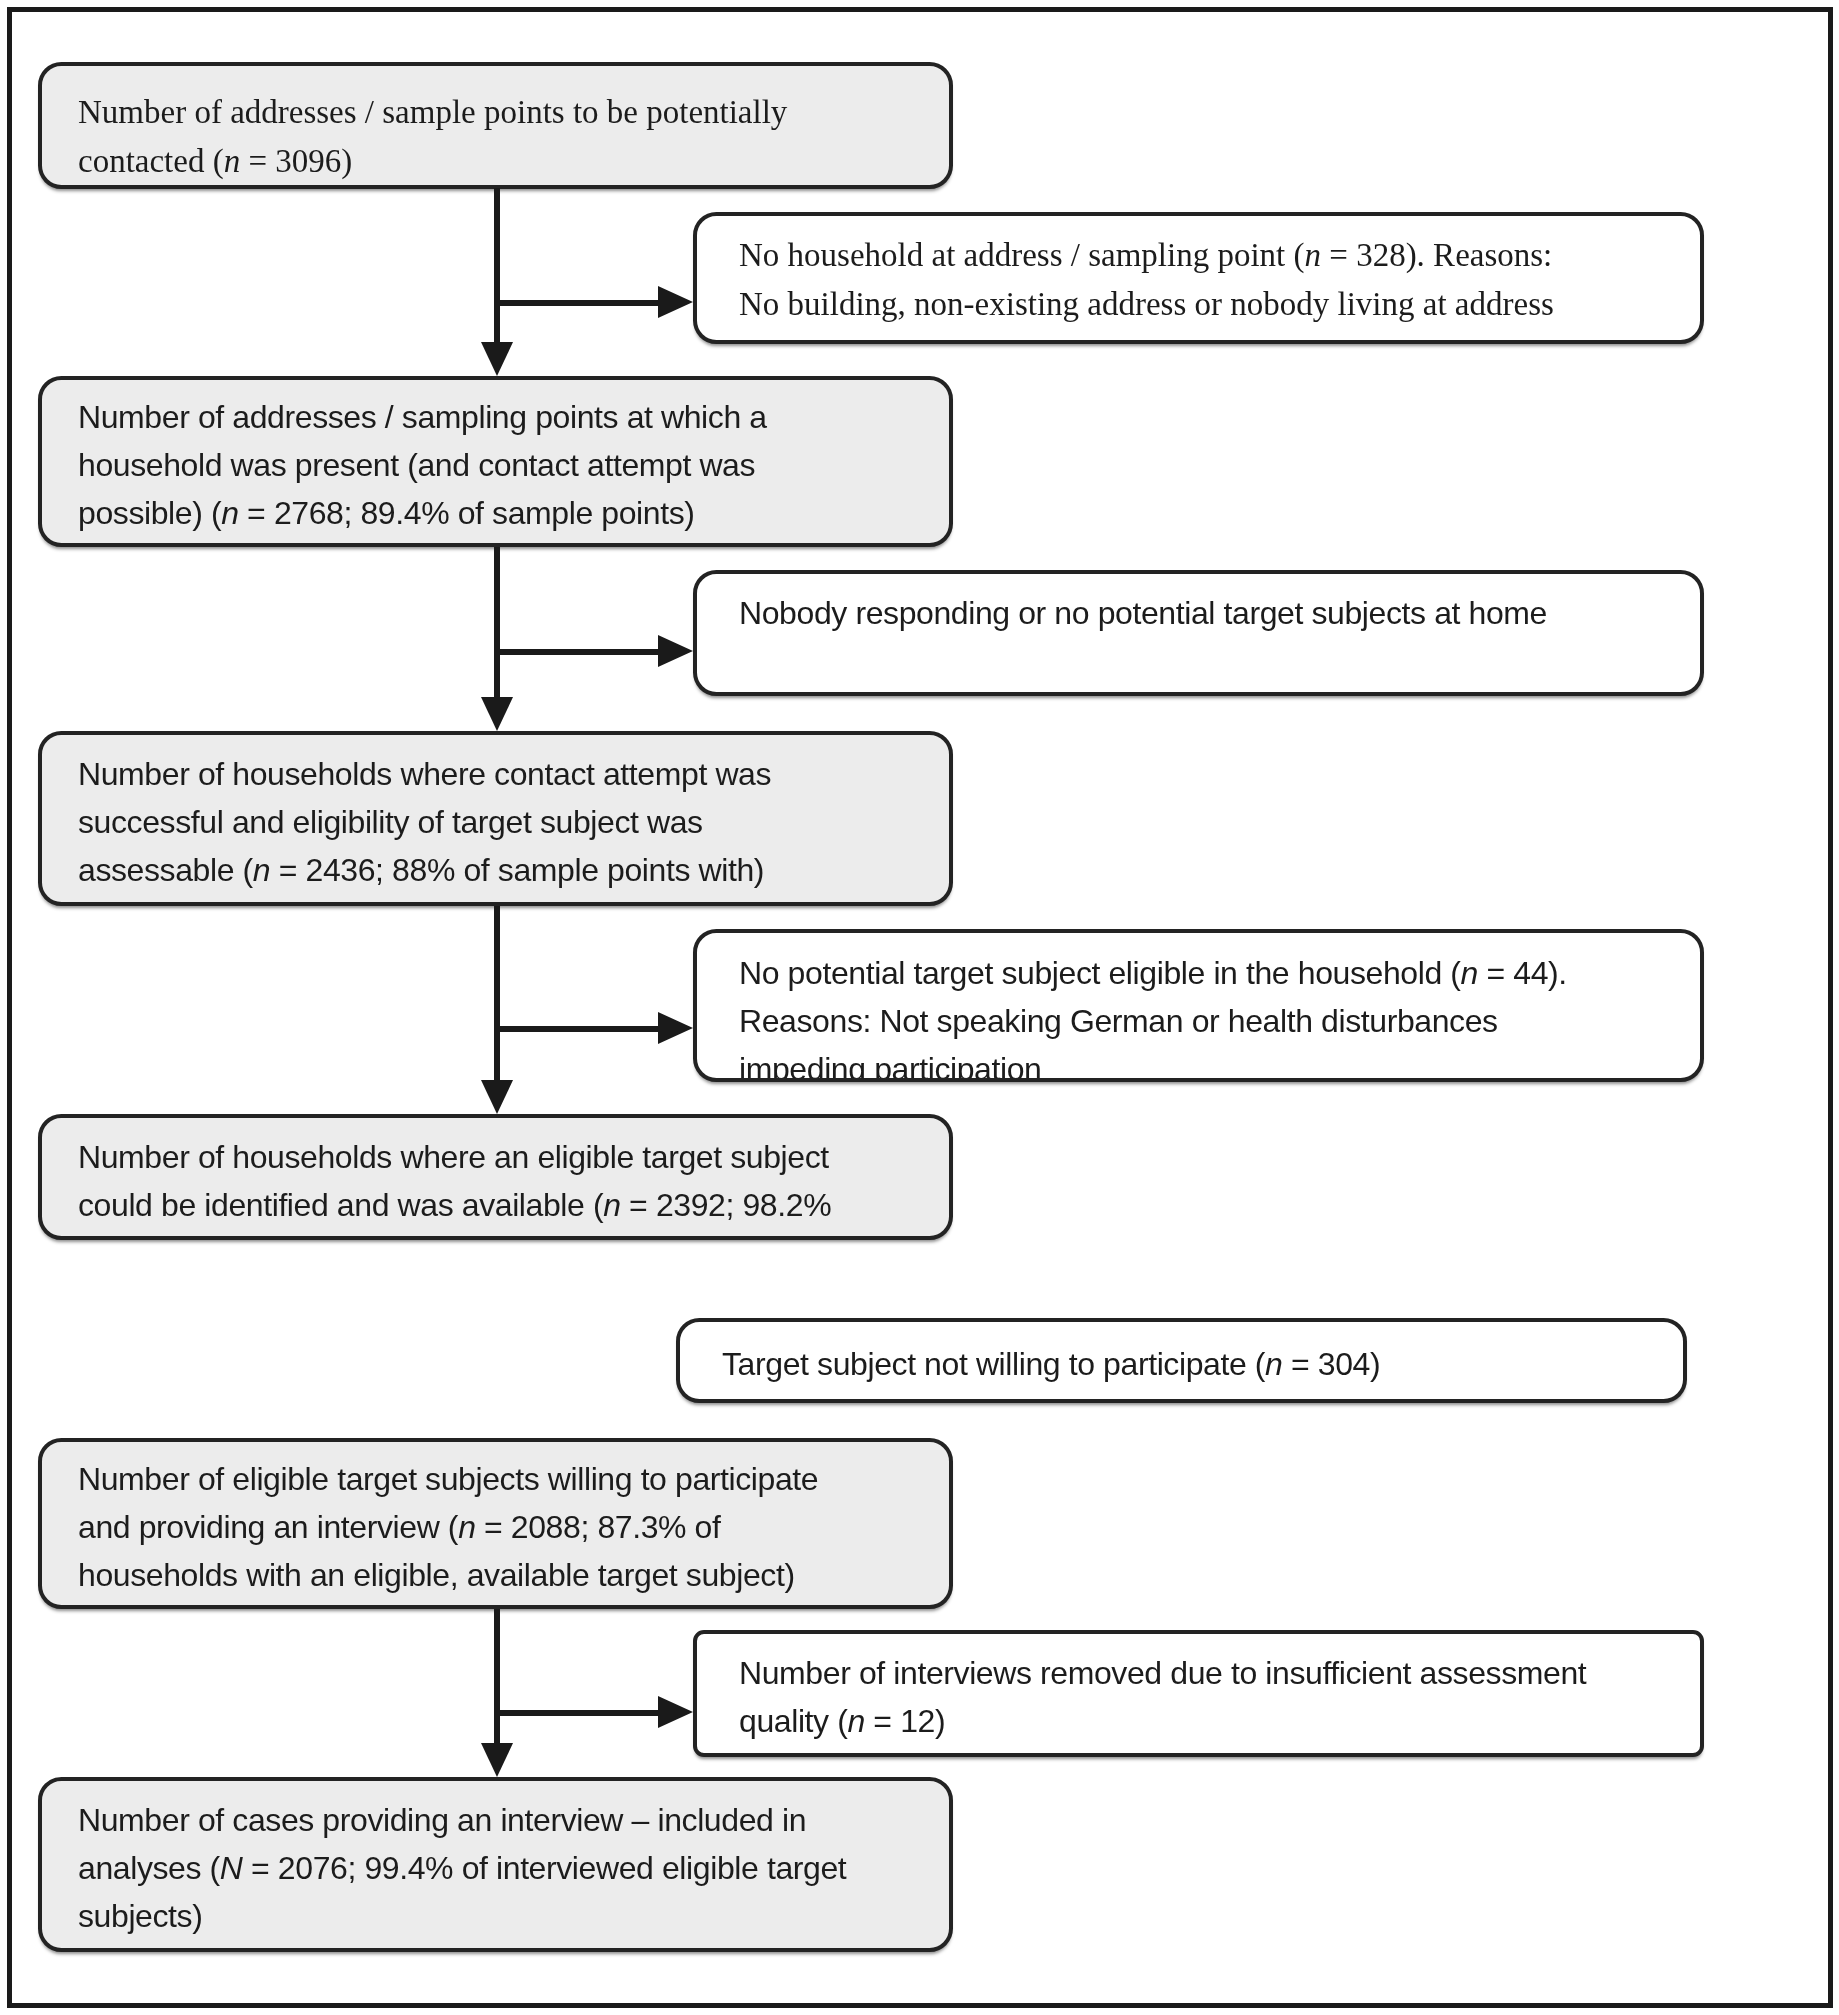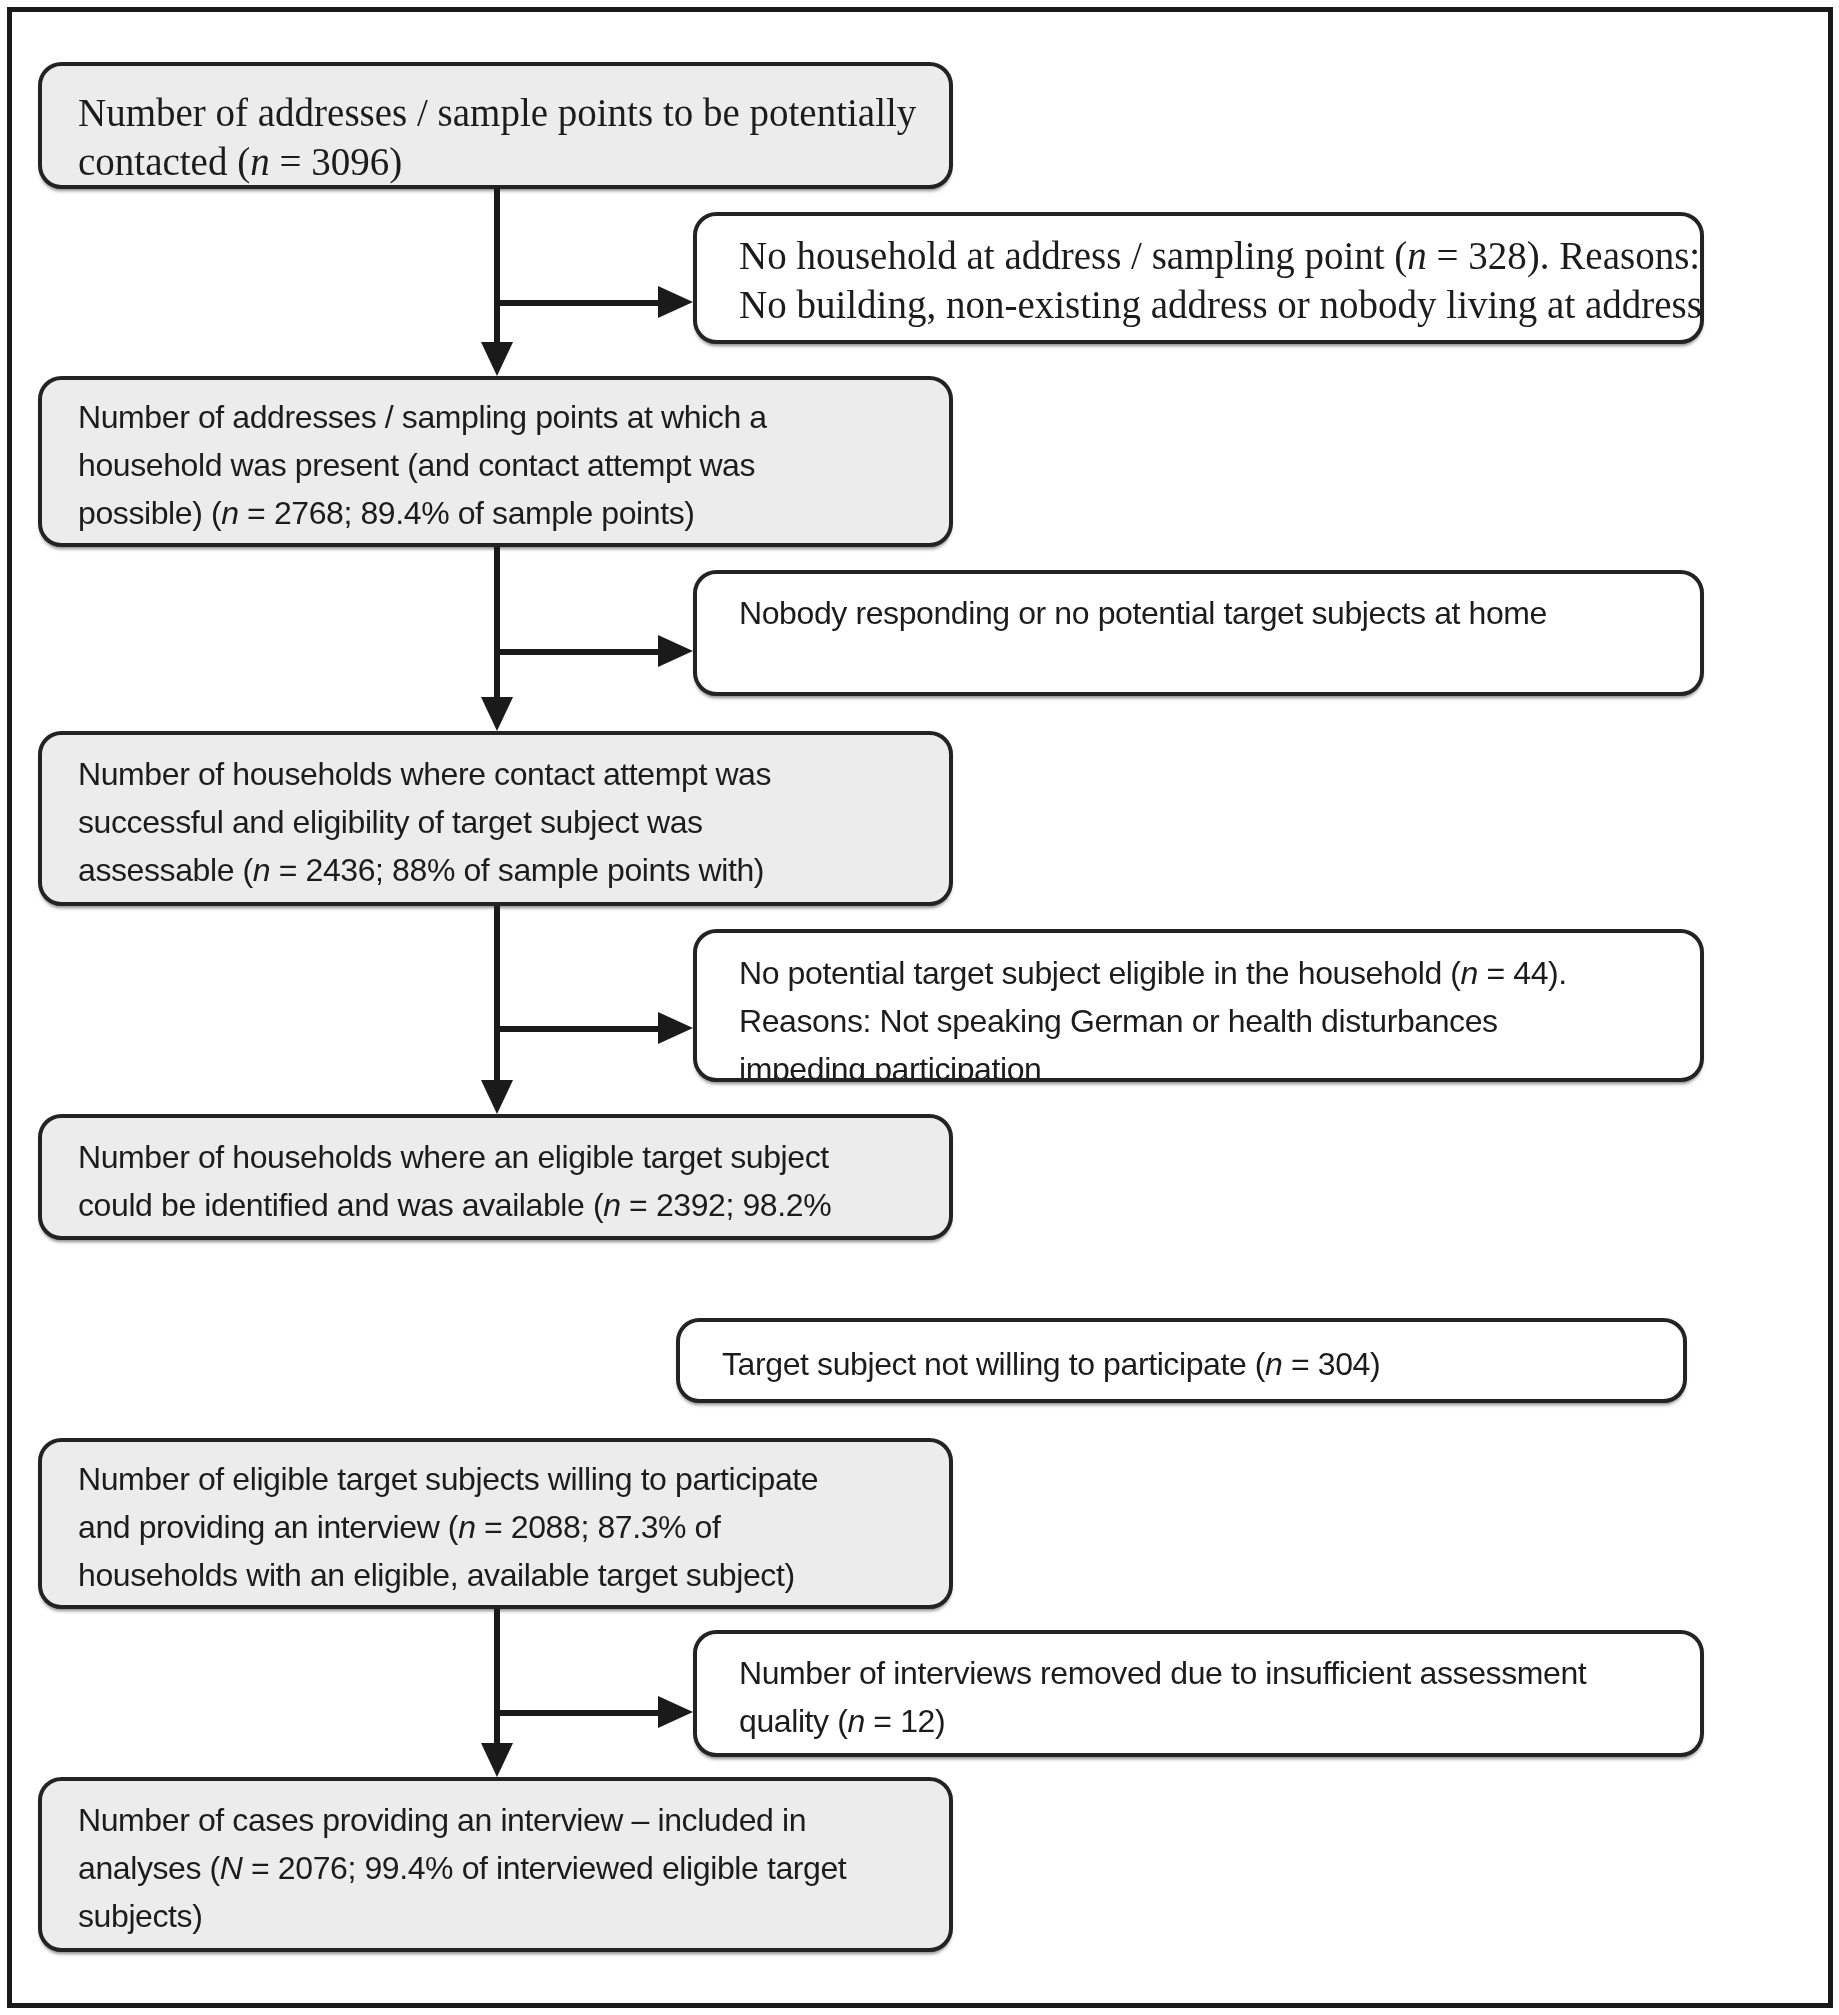--- a/index.html
+++ b/index.html
@@ -19,38 +19,38 @@
     border:5.3px solid var(--frame);box-sizing:border-box;
   }
   .box{
     position:absolute;box-sizing:border-box;overflow:hidden;
     border:4.1px solid var(--box_border);border-radius:23.4px;
     color:var(--text);
     box-shadow:0 4.1px 3.5px -2.3px rgba(0,0,0,0.45);
   }
   .main{background:var(--main_box_fill);}
   .side{background:var(--side_box_fill);}
-  .serif{font-family:"Liberation Serif",serif;font-size:39px;line-height:49px;}
+  .serif{font-family:"Liberation Serif",serif;font-size:33px;line-height:49px;}
   .sans{font-family:"Liberation Sans",sans-serif;font-size:32px;line-height:48px;letter-spacing:-0.4px;}
   .ln{white-space:nowrap;}
 
   
   #L1{left:38px;top:62px;width:915px;height:127px;padding:22px 17.5px 0 36px;}
   #L2{left:38px;top:376px;width:915px;height:171px;padding:13px 17.5px 0 36px;}
   #L3{left:38px;top:731px;width:915px;height:175px;padding:15px 17.5px 0 36px;}
   #L4{left:38px;top:1114px;width:915px;height:126px;padding:15px 17.5px 0 36px;}
   #L5{left:38px;top:1438px;width:915px;height:171px;padding:13px 17.5px 0 36px;}
   #L6{left:38px;top:1777px;width:915px;height:175px;padding:15px 17.5px 0 36px;}
 
   
   #R1{left:693px;top:212px;width:1011px;height:132px;padding:15px 17.5px 0 42px;}
   #R2{left:693px;top:570px;width:1011px;height:126px;padding:14.6px 17.5px 0 42px;}
   #R3{left:693px;top:929px;width:1011px;height:153px;padding:16.4px 17.5px 0 42px;}
   #R4{left:676px;top:1318px;width:1011px;height:85px;padding:17.5px 17.5px 0 42px;}
-  #R5{left:693px;top:1630px;width:1011px;height:127px;padding:15px 17.5px 0 42px;}
+  #R5{left:693px;top:1630px;width:1011px;height:127px;padding:15px 17.5px 0 42px;border-radius:11px;}
 
   
   .vline{position:absolute;width:5.8px;background:var(--arrow);}
   .hline{position:absolute;height:5.8px;background:var(--arrow);}
   #v1{left:494px;top:188px;height:157px;}
   #v2{left:494px;top:547px;height:153px;}
   #v3{left:494px;top:906px;height:177px;}
   #v4{left:494px;top:1609px;height:137px;}
   #h1{left:494px;top:300px;width:165px;}
   #h2{left:494px;top:649px;width:165px;}

